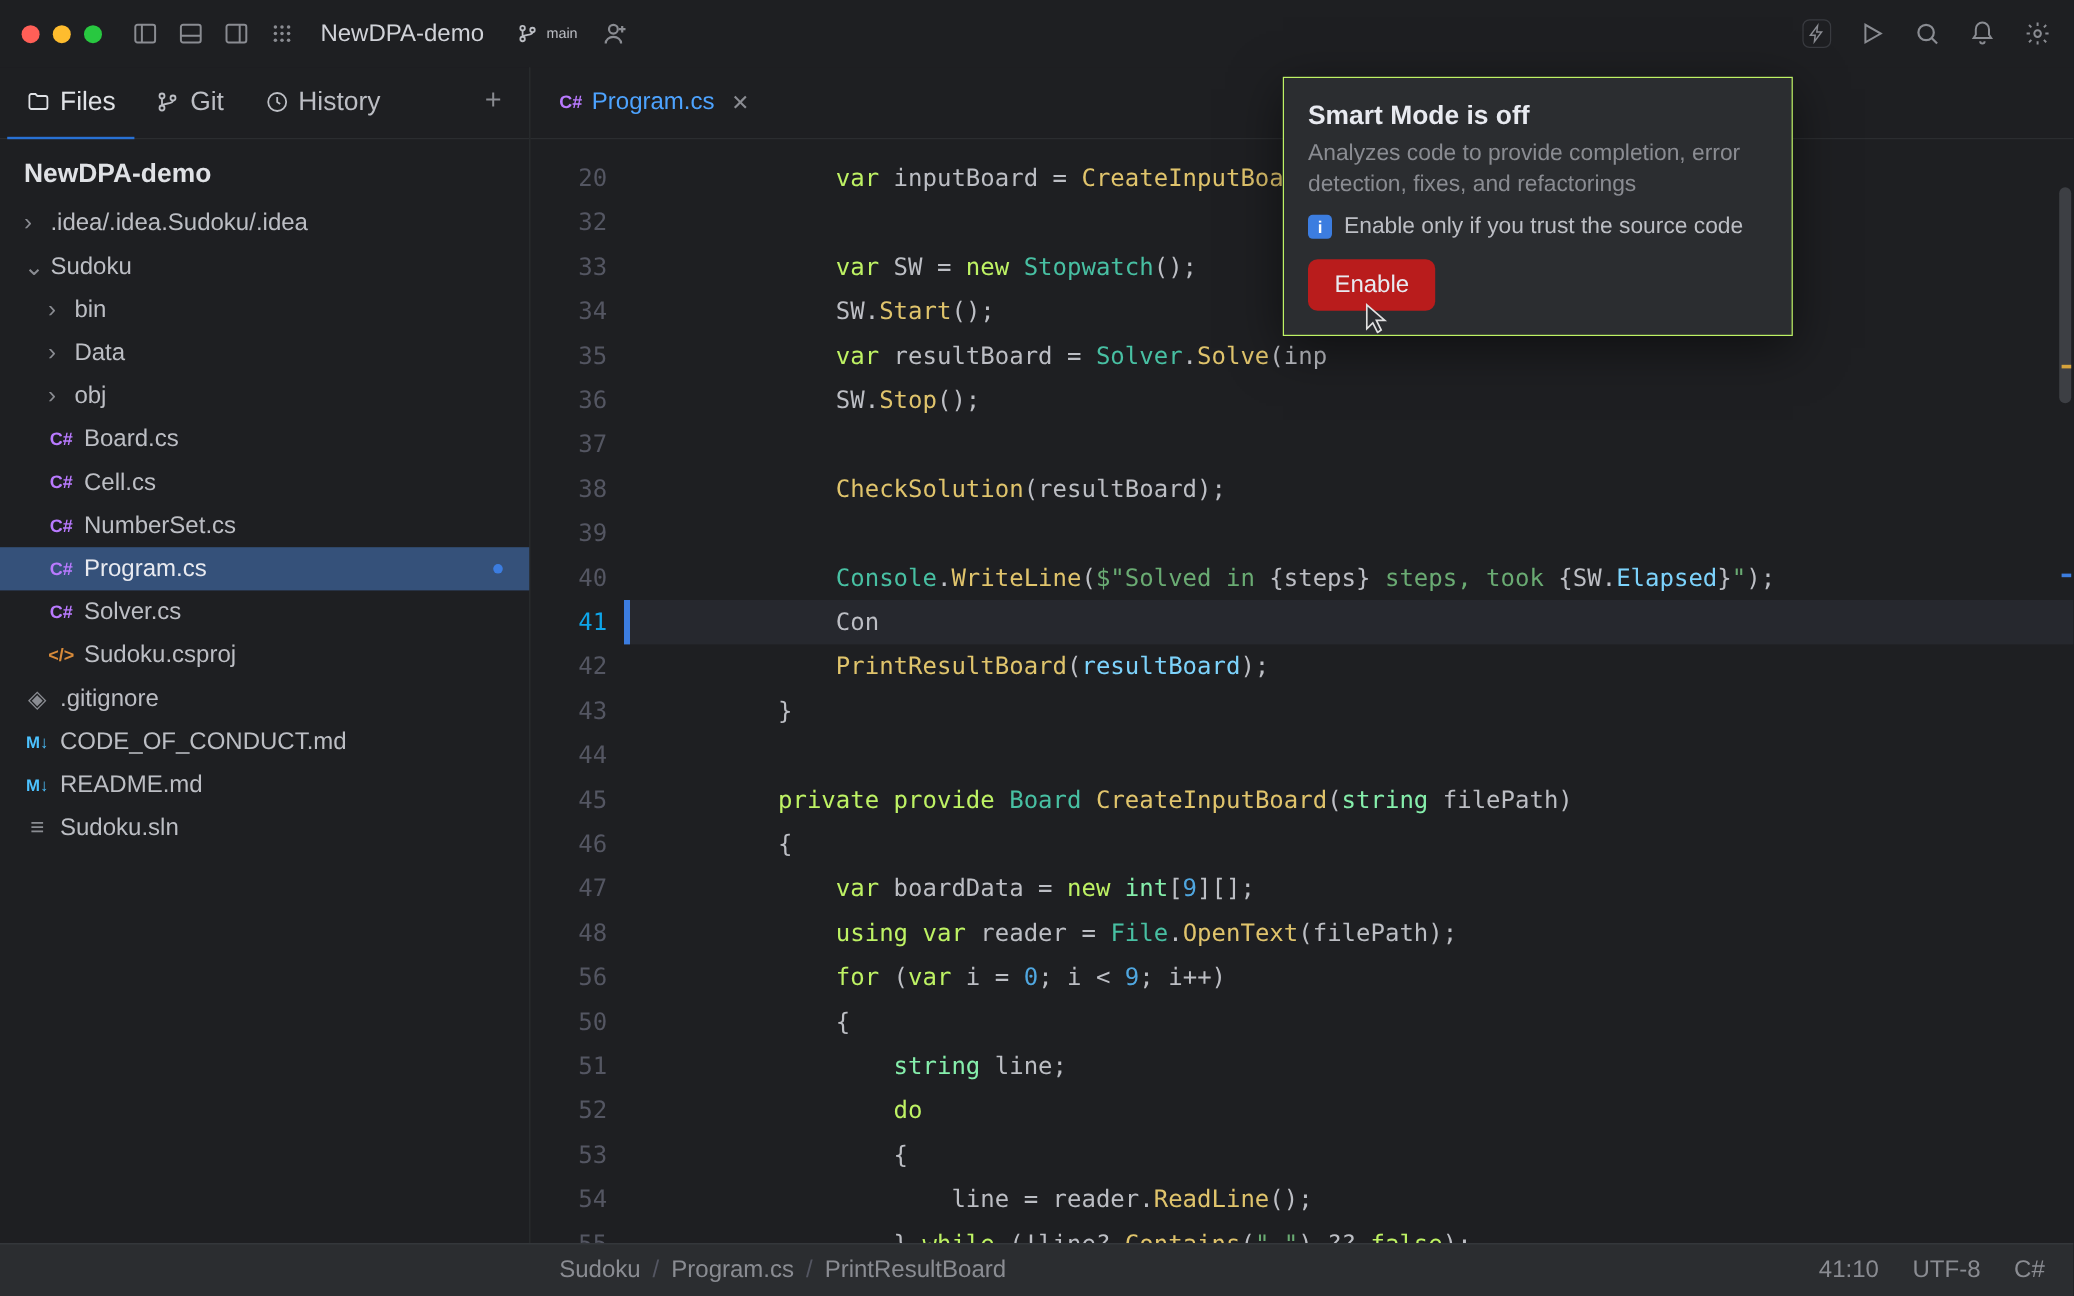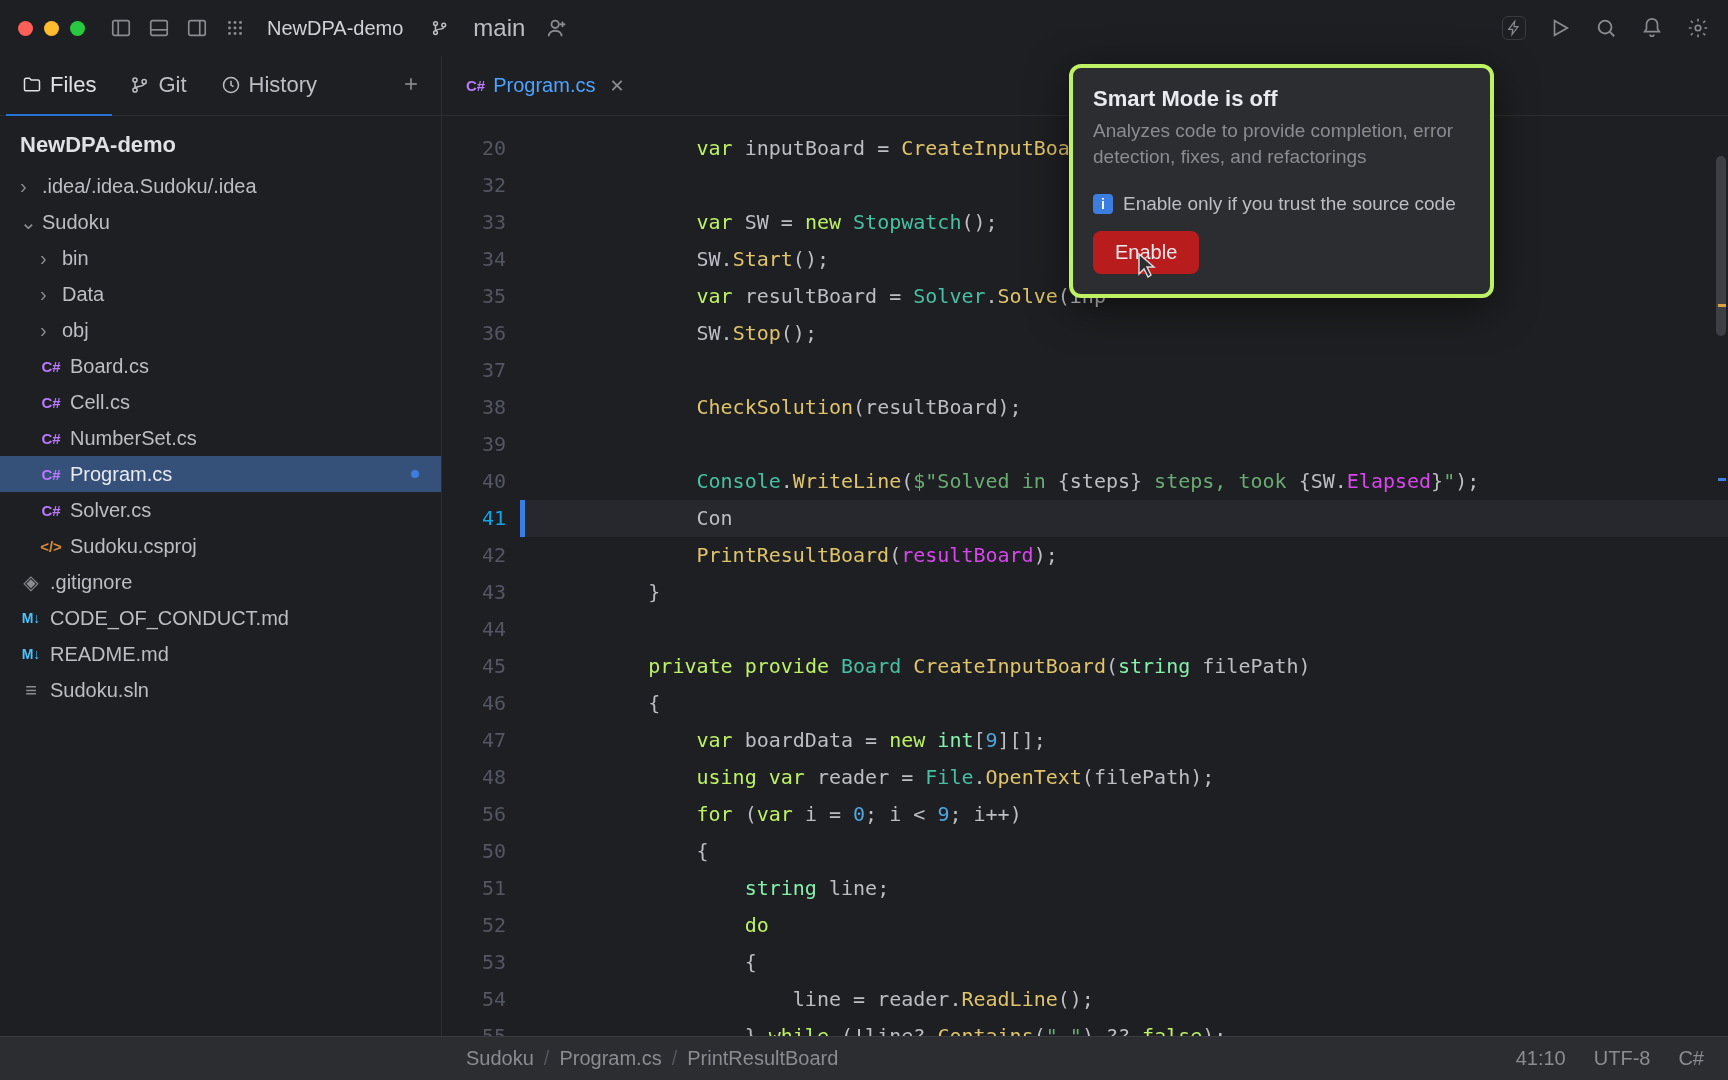--- a/index.html
+++ b/index.html
@@ -25,21 +25,21 @@
   .traffic-lights { display: flex; gap: 11px; margin-right: 10px; }
   .traffic-light { width: 15px; height: 15px; border-radius: 50%; }
   .tl-red { background: #ff5f57; }
   .tl-yellow { background: #febc2e; }
   .tl-green { background: #28c840; }
 
   .title-icon { width: 24px; height: 24px; display:flex; align-items:center; justify-content:center; color:#8a8c92; }
   .title-icon svg { width: 22px; height: 22px; }
 
   .project-name { color: #d0d2d8; font-size: 20px; font-weight: 400; margin-left: 6px;}
-  .branch { display:flex; align-items:center; gap:24px; color:#bcbec4; font-size:24px; margin-left: 14px;}
+  .branch { display:flex; align-items:center; gap:6px; color:#bcbec4; font-size:12px; margin-left: 14px;}
   .add-user { color:#8a8c92; margin-left: 6px;}
 
   .title-right { margin-left: auto; display:flex; gap: 22px; align-items:center; }
 
   
   .main-area { display:flex; height: calc(1080px - 56px - 44px); }
 
   
   .sidebar { width: 442px; background:#1e1f22; border-right:1px solid #2b2d30; display:flex; flex-direction:column; }
   .side-tabs { height: 60px; display:flex; align-items:center; border-bottom:1px solid #2b2d30; padding: 0 6px; gap: 2px;}
@@ -81,35 +81,35 @@
   .line { height:37px; line-height:37px; white-space:pre; padding-left:32px; position:relative;}
   .line.current::before { content:""; position:absolute; inset:0; background:#26282e; z-index:-1; }
 
   
   .blue-bar { position:absolute; left:0; width:5px; background:#3c7de0; }
 
   
   .kw { color:#bef264; }
   .cls { color:#48c0a3; }
   .mth { color:#e0c46c; }
-  .mbr { color:#d946ef; }
+  .mbr { color:#7dd3fc; }
   .str { color:#6aab73; }
   .num { color:#50a7e0; }
   .pln { color:#bcbec4; }
   .op { color:#bcbec4; }
   .typ { color:#86efac; }
 
   
   .popup {
     position:absolute; top:64px; left:1069px; width:425px;
-    background:#2b2d30; border:4px solid #bef264; border-radius:12px;
+    background:#2b2d30; border:1px solid #bef264; border-radius:0;
     padding: 18px 20px 20px; box-shadow:0 10px 40px rgba(0,0,0,0.5);
   }
   .popup-title { font-size:22px; font-weight:600; color:#e8eaf0; margin-bottom:6px; }
-  .popup-desc { font-size:19px; color:#8a8c92; line-height:1.35; margin-bottom:24px; }
+  .popup-desc { font-size:19px; color:#8a8c92; line-height:1.35; margin-bottom:12px; }
   .popup-info { display:flex; gap:10px; align-items:center; font-size:19px; color:#bcbec4; margin-bottom:16px;}
   .info-icon { width:20px; height:20px; background:#3c7de0; color:#fff; border-radius:4px; display:flex; align-items:center; justify-content:center; font-size:14px; font-weight:700;}
   .popup-btn { background:#b91c1c; color:#e8eaf0; border:none; border-radius:8px; padding:10px 22px; font-size:20px; }
 
   
   .cursor-ptr { position:absolute; top:252px; left:1137px; color:#d0d2d8; font-size:20px; pointer-events:none;}
 
   
   .status-bar {
     position:absolute; bottom:0; left:0; right:0; height:44px;

